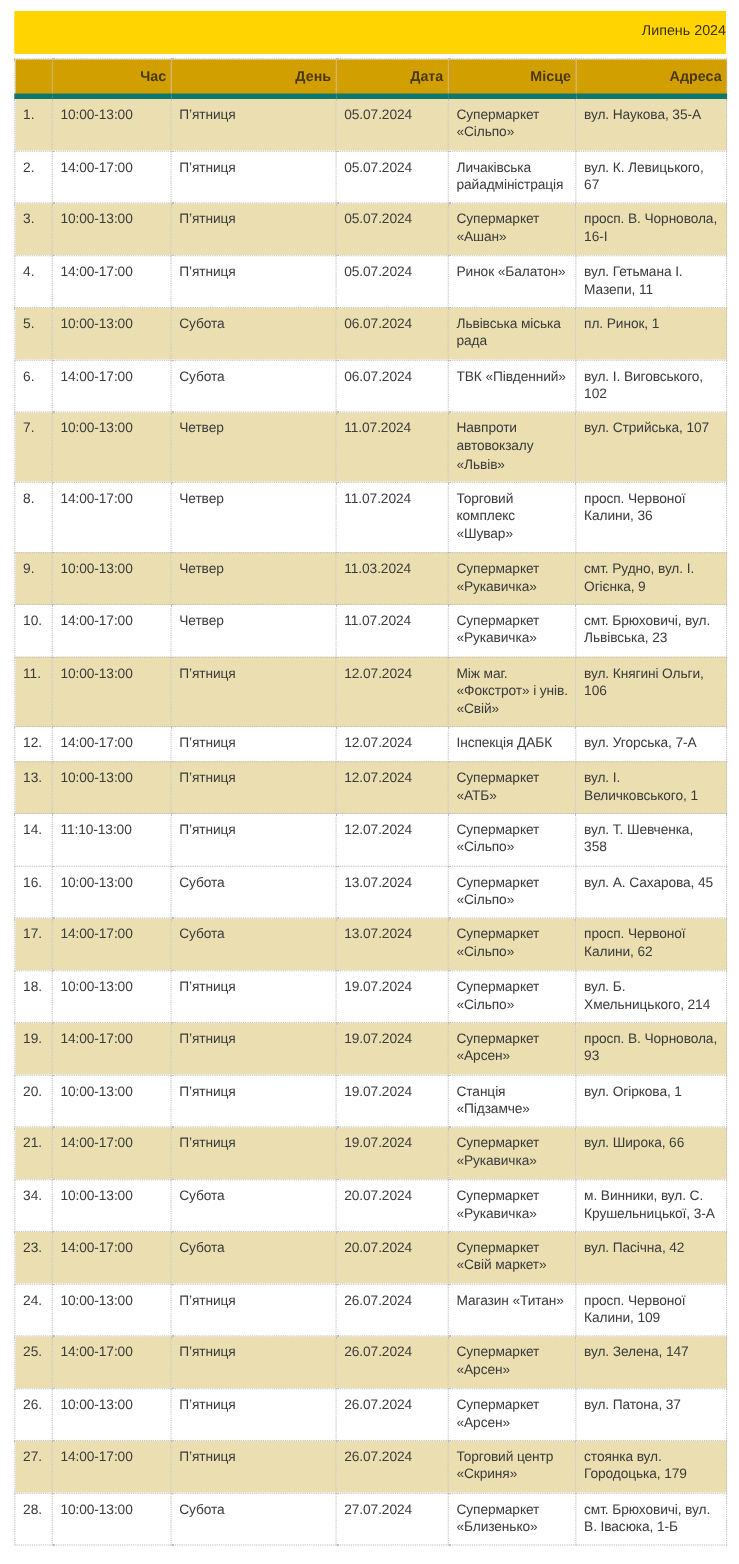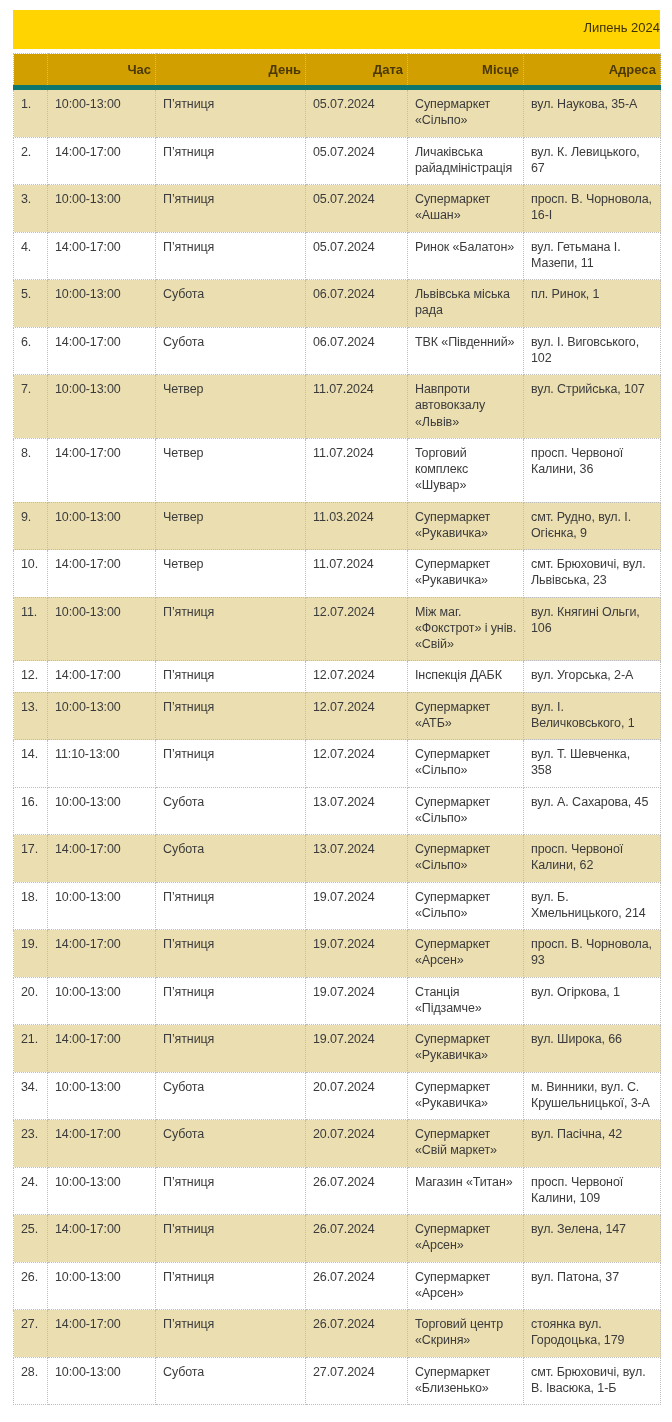--- a/index.html
+++ b/index.html
@@ -173,21 +173,21 @@
     <td class="col-date">12.07.2024</td>
     <td class="col-place">Між маг. «Фокстрот» і унів. «Свій»</td>
     <td class="col-address">вул. Княгині Ольги, 106</td>
   </tr>
         <tr>
     <td class="col-num">12.</td>
     <td class="col-time">14:00-17:00</td>
     <td class="col-day">П’ятниця</td>
     <td class="col-date">12.07.2024</td>
     <td class="col-place">Інспекція ДАБК</td>
-    <td class="col-address">вул. Угорська, 2-А</td>
+    <td class="col-address">вул. Угорська, 7-А</td>
   </tr>
         <tr class="alt">
     <td class="col-num">13.</td>
     <td class="col-time">10:00-13:00</td>
     <td class="col-day">П’ятниця</td>
     <td class="col-date">12.07.2024</td>
     <td class="col-place">Супермаркет «АТБ»</td>
     <td class="col-address">вул. І. Величковського, 1</td>
   </tr>
         <tr>

